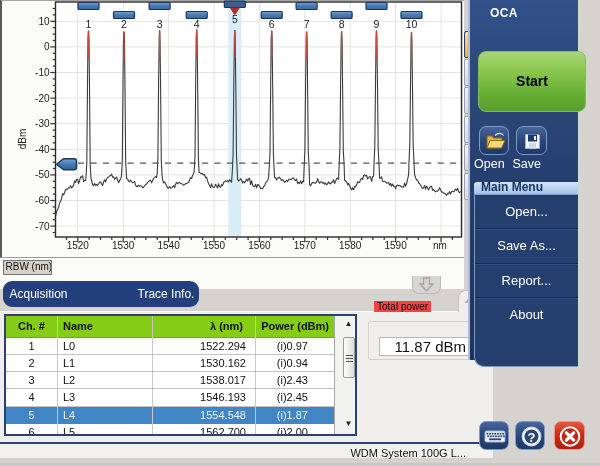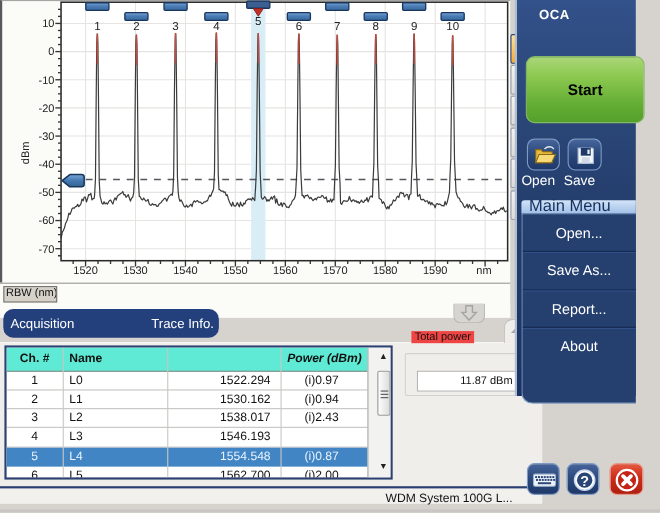--- a/index.html
+++ b/index.html
@@ -14,57 +14,57 @@
 .tbtn svg { display:block; }
 #chartpanel svg { position:relative; left:-2px; top:-1px; display:block; }
 #tabbar { position:absolute; left:3px; top:280.5px; width:196px; height:26.5px; background:#24407c; border-radius:9px; }
 #tabbar .t1 { position:absolute; left:0; top:0; width:71px; text-align:center; color:#fff; font-size:12px; line-height:26.5px; }
 #tabbar .t2 { position:absolute; left:71px; top:1px; width:57.5px; height:24.5px; background:linear-gradient(180deg,#ffd886 0%,#fbb23f 55%,#f49d1d 100%); border-radius:7px; color:#000; font-size:12px; line-height:24.5px; text-align:center; }
 #tabbar .t3 { position:absolute; left:130px; top:0; width:66px; text-align:center; color:#fff; font-size:12px; line-height:26.5px; }
 #downflap { position:absolute; left:411.5px; top:276px; width:29px; height:18px; background:#d7d5d1; border:1px solid #bcbab6; border-top:none; border-radius:0 0 7px 7px; }
 #uptab { position:absolute; left:457.5px; top:289.5px; width:29px; height:22px; background:#efeeea; border:1px solid #c4c2be; border-bottom:none; border-radius:8px 8px 0 0; }
 #pane { position:absolute; left:0; top:311px; width:492.5px; height:131px; background:#efeeea; border-top:1px solid #f8f8f5; }
 #tablebox { position:absolute; left:4px; top:314px; width:353px; height:122px; border:2px solid #2c4071; background:#fff; overflow:hidden; }
-#thead { position:absolute; left:0; top:0; width:330px; height:21.5px; background:#5eead4; border-bottom:1.4px solid #8c8a86; font-weight:bold; font-size:11px; color:#111; }
+#thead { position:absolute; left:0; top:0; width:330px; height:21.5px; background:#84cc16; border-bottom:1.4px solid #8c8a86; font-weight:bold; font-size:11px; color:#111; }
 #thead span { position:absolute; line-height:21px; }
 #tbody { position:absolute; left:0; top:21.5px; width:330px; }
 .trow { position:relative; width:330px; height:17.25px; border-bottom:1px solid #c6c4c0; font-size:11px; color:#111; }
 .trow span { position:absolute; line-height:16.5px; }
 .trow.sel { background:#4285c4; color:#e9f3ff; border-bottom-color:#4285c4; }
 .c1 { left:0; width:51px; text-align:center; }
 .c2 { left:57px; }
 .c3 { left:100px; width:140px; text-align:right; }
 .c4 { left:240px; width:65px; text-align:right; padding-right:3px;}
 #thead .c3 { width:137px; }
-#thead .c4 { width:86px;font-style:italic; }
+#thead .c4 { width:86px; }
 .vline { position:absolute; top:0; width:1px; height:118px; background:#c9c7c3; }
 #scrollcol { position:absolute; right:0; top:0; width:21.5px; height:118px; background:#f2f2f0; border-left:1px solid #a9a7a3; }
 #sthumb { position:absolute; left:8px; top:21px; width:12px; height:41px; background:linear-gradient(90deg,#fdfdfd,#dcdcda); border:1px solid #9a9a98; border-radius:2px; }
 .grip { position:absolute; left:2.5px; width:6.5px; height:1.2px; background:#555; }
 .sarr { position:absolute; left:6px; width:16px; text-align:center; font-size:8px; color:#222; }
 #totlab { position:absolute; left:374px; top:301px; font-size:10px; color:#111; background:#ef4444; padding:0 3px; z-index:3;}
 #totbox { position:absolute; left:368px; top:321px; width:124px; height:39px; border:1px solid #d4d2ce; border-radius:2px; }
-#totval { position:absolute; left:379px; top:337px; width:94px; height:19px; background:#fff; border:1px solid #b8b6b2; font-size:10px; color:#111; line-height:17px; text-align:right; padding-right:6px; }
+#totval { position:absolute; left:379px; top:337px; width:94px; height:19px; background:#fff; border:1px solid #b8b6b2; font-size:15px; color:#111; line-height:17px; text-align:right; padding-right:6px; }
 #statusbar { position:absolute; left:0; top:441.5px; width:493px; height:16px; background:#f1f0ed; border-top:2px solid #2c4071; }
 #statusbar div { position:absolute; right:27px; top:3px; font-size:11px; color:#111; }
 #botstrip { position:absolute; left:0; top:462.5px; width:600px; height:3.5px; background:#c9c7c3; }
 #sidebar { position:absolute; left:468px; top:0; width:110px; height:360px;
   background:linear-gradient(180deg,#33518a 0%,#2b4778 28%,#223c6a 60%,#1b3261 100%);
   border-left:2px solid #aebdd2; }
 #oca { position:absolute; left:20px; top:6px; color:#fff; font-weight:bold; font-size:12px; letter-spacing:0.4px; }
 #startbtn { position:absolute; left:8px; top:51px; width:108px; height:61px; border-radius:8px;
   background:linear-gradient(180deg,#aad677 0%,#8cc850 30%,#62ac33 75%,#55a02b 100%);
   border:1.5px solid #86b964; color:#000; font-weight:bold; font-size:14px; text-align:center; line-height:58px; }
 .sqbtn { position:absolute; width:30.5px; height:29.5px; border-radius:7px;
   background:linear-gradient(180deg,#47659a 0%,#2c4a7d 45%,#1e3869 100%);
   border:1.2px solid #7e9ac4; }
 .sqlab { position:absolute; color:#fff; font-size:12.5px; width:40px; text-align:left; }
 #mmband { position:absolute; left:4px; top:182px; width:104px; height:11.5px;
   background:linear-gradient(180deg,#d3e4f8,#a2c1e8); border-radius:3px 0 0 0;
-  color:#16305e; font-weight:normal; font-size:15px; line-height:11.5px; padding-left:7px; }
+  color:#16305e; font-weight:bold; font-size:12px; line-height:11.5px; padding-left:7px; }
 #menubox { position:absolute; left:4px; top:193.5px; width:104px; height:173.5px;
   background:#25406f; border:1px solid #7f9bc4; border-right:none; border-radius:0 0 0 10px; overflow:hidden;}
 .mitem { height:34.6px; line-height:34.6px; text-align:center; color:#fff; font-size:13px; border-bottom:1px solid #152a50; box-shadow:0 1px 0 #31508a inset; }
 .mitem:first-child { box-shadow:none; }
 .mitem:last-child { border-bottom:none; }
 </style></head><body>
 
 <div id="chartpanel">
     <svg width="463" height="258" viewBox="0 0 463 258">
 <defs>
@@ -300,20 +300,21 @@
     </svg></div>
 <div id="pane"></div>
 <div id="uptab"><svg width="27" height="21" viewBox="0 0 27 21">
       <path d="M10.5 18 L16.5 18 L16.5 11 L20 11 L13.5 4 L7 11 L10.5 11 Z" fill="#efeeea" stroke="#a6a4a0" stroke-width="1.3"></path>
     </svg></div>
 
 <div id="tablebox">
   <div id="thead">
       <span class="c1">Ch. #</span>
       <span class="c2">Name</span>
+      <span class="c3">λ (nm)</span>
       <span class="c4">Power (dBm)</span>
     </div>
   <div id="tbody">
       <div class="trow">
         <span class="c1">1</span>
         <span class="c2">L0</span>
         <span class="c3">1522.294</span>
         <span class="c4">(i)0.97</span>
       </div>
 <div class="trow">
@@ -325,26 +326,27 @@
 <div class="trow">
         <span class="c1">3</span>
         <span class="c2">L2</span>
         <span class="c3">1538.017</span>
         <span class="c4">(i)2.43</span>
       </div>
 <div class="trow">
         <span class="c1">4</span>
         <span class="c2">L3</span>
         <span class="c3">1546.193</span>
+        <span class="c4">(i)2.45</span>
       </div>
 <div class="trow sel">
         <span class="c1">5</span>
         <span class="c2">L4</span>
         <span class="c3">1554.548</span>
-        <span class="c4">(i)0.87</span>
+        <span class="c4">(i)1.87</span>
       </div>
 <div class="trow">
         <span class="c1">6</span>
         <span class="c2">L5</span>
         <span class="c3">1562.700</span>
         <span class="c4">(i)2.00</span>
       </div>
     </div>
   <div class="vline" style="left:51px"></div>
   <div class="vline" style="left:146px"></div>

